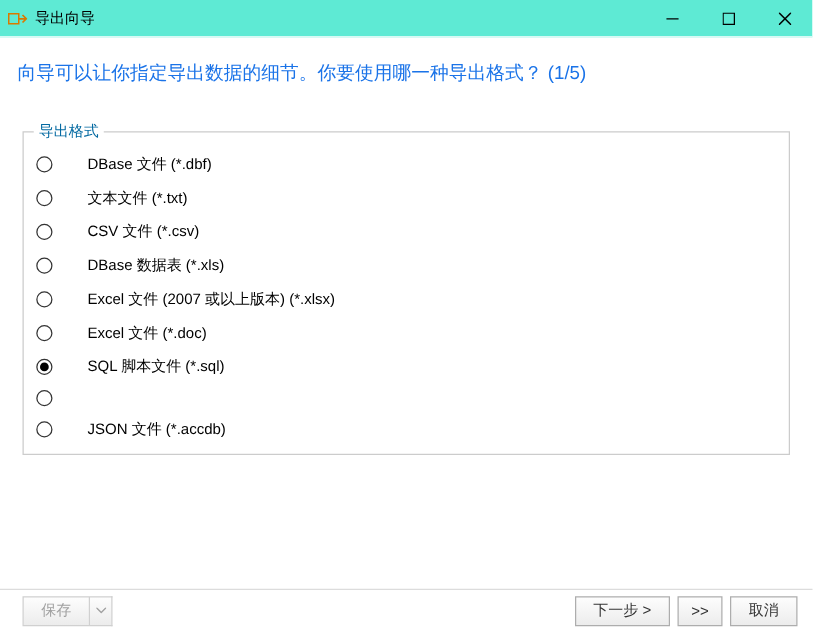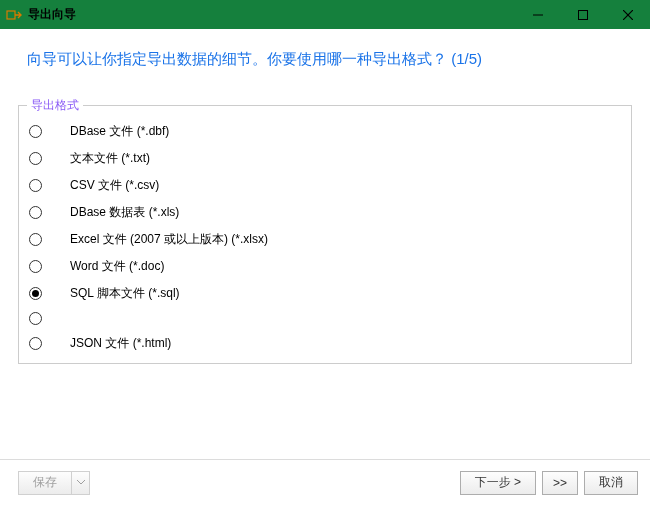--- a/index.html
+++ b/index.html
@@ -9,23 +9,22 @@
       font-family: "Microsoft YaHei", "Segoe UI", sans-serif;
       font-size: 12px;
       background: #fff;
       overflow: hidden;
     }
     .titlebar {
       height: 30px;
       display: flex;
       align-items: center;
       padding: 0 0 0 6px;
-      background: #15803d;
+      background: #5eead4;
       border-bottom: 1px solid #fff;
-      font-weight: bold;
     }
     .title-icon {
       width: 16px;
       height: 16px;
       margin-right: 6px;
       display: inline-flex;
       align-items: center;
       justify-content: center;
     }
     .titlebar-text {
@@ -45,35 +44,34 @@
       justify-content: center;
       color: #000;
       font-family: "Segoe MDL2 Assets", Arial, sans-serif;
       cursor: default;
     }
     .header-text {
       color: #1a73e8;
       font-size: 15px;
       padding: 18px 14px 6px 14px;
       line-height: 1.5;
-      margin-left: 13px;
     }
     .fieldset {
       margin: 28px 18px 10px 18px;
       padding: 12px 8px 6px 8px;
       border: 1px solid #ccc;
       position: relative;
     }
     .fieldset-legend {
       position: absolute;
       top: -9px;
       left: 8px;
       background: #fff;
       padding: 0 4px;
-      color: #8b5cf6;
+      color: #0369a1;
       font-size: 12px;
     }
     .radio-item {
       display: flex;
       align-items: center;
       padding: 5px 2px;
       cursor: default;
       gap: 21px;
     }
     .radio-outer {
@@ -97,21 +95,21 @@
     .radio-item.selected .radio-inner { display: block; }
     .radio-label {
       color: #000;
       font-size: 12px;
     }
     .button-bar {
       position: absolute;
       bottom: 0;
       left: 0;
       right: 0;
-      height: 46px;
+      height: 34px;
       border-top: 1px solid #dcdcdc;
       display: flex;
       align-items: center;
       padding: 0 12px;
       background: #fff;
     }
     .btn {
       height: 24px;
       padding: 0 14px;
       border: 1px solid #adadad;
@@ -193,34 +191,34 @@
       <div class="radio-item">
         <span class="radio-outer"></span>
         <span class="radio-label">DBase 数据表 (*.xls)</span>
       </div>
       <div class="radio-item">
         <span class="radio-outer"></span>
         <span class="radio-label">Excel 文件 (2007 或以上版本) (*.xlsx)</span>
       </div>
       <div class="radio-item">
         <span class="radio-outer"></span>
-        <span class="radio-label">Word 文件 (*.doc)</span>
+        <span class="radio-label">Excel 文件 (*.doc)</span>
       </div>
       <div class="radio-item selected">
         <span class="radio-outer">
           <span class="radio-inner"></span>
         </span>
         <span class="radio-label">SQL 脚本文件 (*.sql)</span>
       </div>
       <div class="radio-item">
         <span class="radio-outer"></span>
       </div>
       <div class="radio-item">
         <span class="radio-outer"></span>
-        <span class="radio-label">JSON 文件 (*.html)</span>
+        <span class="radio-label">JSON 文件 (*.accdb)</span>
       </div>
     </div>
 </div>
 
 <div class="button-bar">
   <div class="btn-group">
     <button class="btn disabled">保存</button>
     <button class="btn dropdown disabled">
       <svg width="8" height="5" viewBox="0 0 8 5">
           <path d="M0 0 L4 4 L8 0" fill="none" stroke="#a0a0a0" stroke-width="1"></path>

